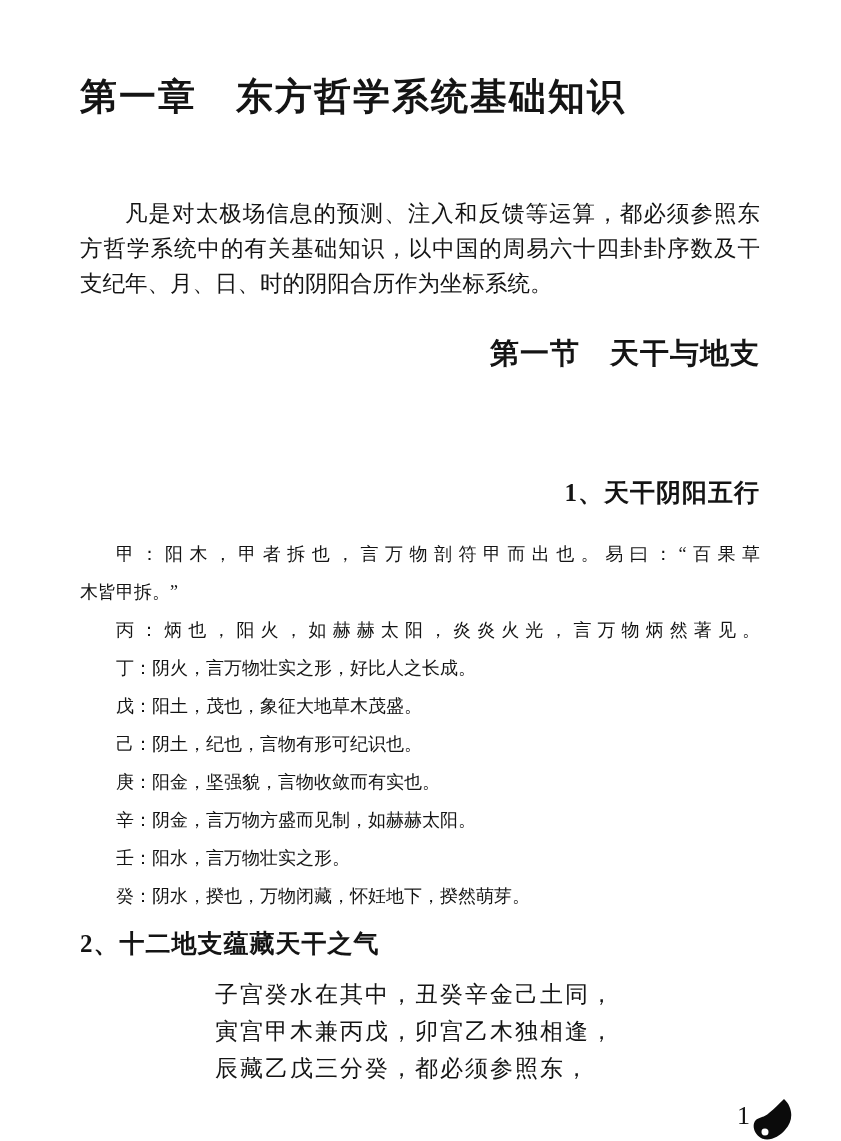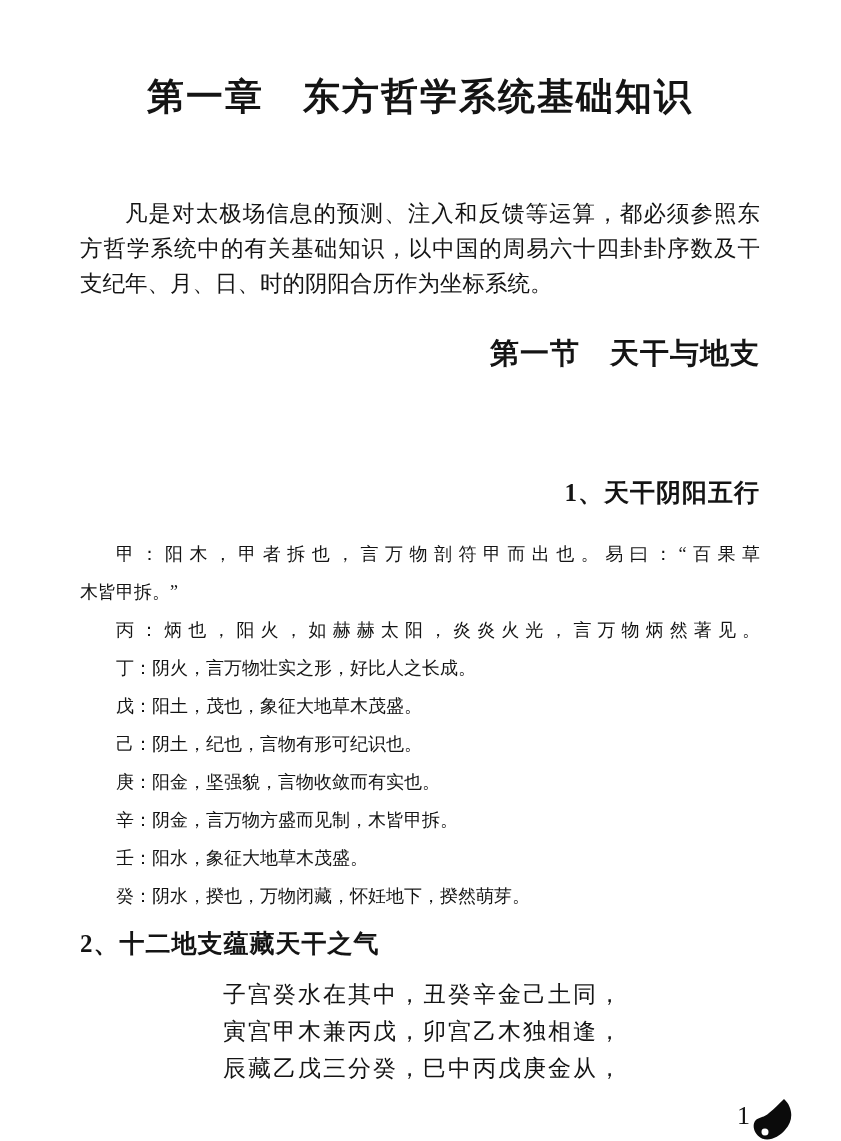--- a/index.html
+++ b/index.html
@@ -19,21 +19,20 @@
     top: 0;
     width: 680px;
     height: 100%;
   }
   .blk { position: absolute; left: 0; width: 100%; margin: 0; }
 
   .chapter-title {
     top: 72px;
     font-size: 37px;
     font-weight: 700;
-    text-align: center;
     letter-spacing: 2px;
   }
   .intro {
     top: 196px;
     font-size: 22.5px;
     line-height: 35px;
   }
   .section-title {
     top: 334px;
     font-family: "Liberation Sans", sans-serif;
@@ -50,21 +49,21 @@
   #h-ten   { top: 433px; }
   #h-sub1  { top: 476px; text-align: right; }
   #h-sub2  { top: 927px; }
   .stems {
     top: 535px;
     font-size: 18px;
     line-height: 38px;
   }
   .verse {
     top: 976px;
-    left: 143px;
+    left: 135px;
     width: auto;
     font-size: 23px;
     line-height: 37px;
     letter-spacing: 2px;
   }
   .line { white-space: nowrap; }
   .ind  { text-indent: 2em; }
   .j    { text-align: justify; text-align-last: justify; white-space: normal; }
   .page-number {
     position: absolute;
@@ -101,31 +100,31 @@
     <h3 class="blk hding" id="h-sub1">1、天干阴阳五行</h3>
 
     <div class="blk stems">
       <div class="line ind j">甲：阳木，甲者拆也，言万物剖符甲而出也。易曰：“百果草</div>
       <div class="line">木皆甲拆。”</div>
       <div class="line ind j">丙：炳也，阳火，如赫赫太阳，炎炎火光，言万物炳然著见。</div>
       <div class="line ind">丁：阴火，言万物壮实之形，好比人之长成。</div>
       <div class="line ind">戊：阳土，茂也，象征大地草木茂盛。</div>
       <div class="line ind">己：阴土，纪也，言物有形可纪识也。</div>
       <div class="line ind">庚：阳金，坚强貌，言物收敛而有实也。</div>
-      <div class="line ind">辛：阴金，言万物方盛而见制，木皆甲拆。</div>
-      <div class="line ind">壬：阳水，象征大地草木茂盛。</div>
+      <div class="line ind">辛：阴金，言万物方盛而见制，如赫赫太阳。</div>
+      <div class="line ind">壬：阳水，言万物壮实之形。</div>
       <div class="line ind">癸：阴水，揆也，万物闭藏，怀妊地下，揆然萌芽。</div>
     </div>
 
     <h3 class="blk hding" id="h-sub2">2、十二地支蕴藏天干之气</h3>
 
     <div class="blk verse">
       <div class="line">子宫癸水在其中，丑癸辛金己土同，</div>
       <div class="line">寅宫甲木兼丙戊，卯宫乙木独相逢，</div>
-      <div class="line">辰藏乙戊三分癸，巳中丙戊庚金从，</div>
+      <div class="line">辰藏乙戊三分癸，都必须参照东，</div>
     </div>
 
   </div>
 
   <div class="page-number">1</div>
 
   <div class="corner-mark">
     <svg width="60" height="45" viewBox="0 0 60 45" xmlns="http://www.w3.org/2000/svg">
       <path d="M 32 3
                C 41 11, 42 25, 33 34

